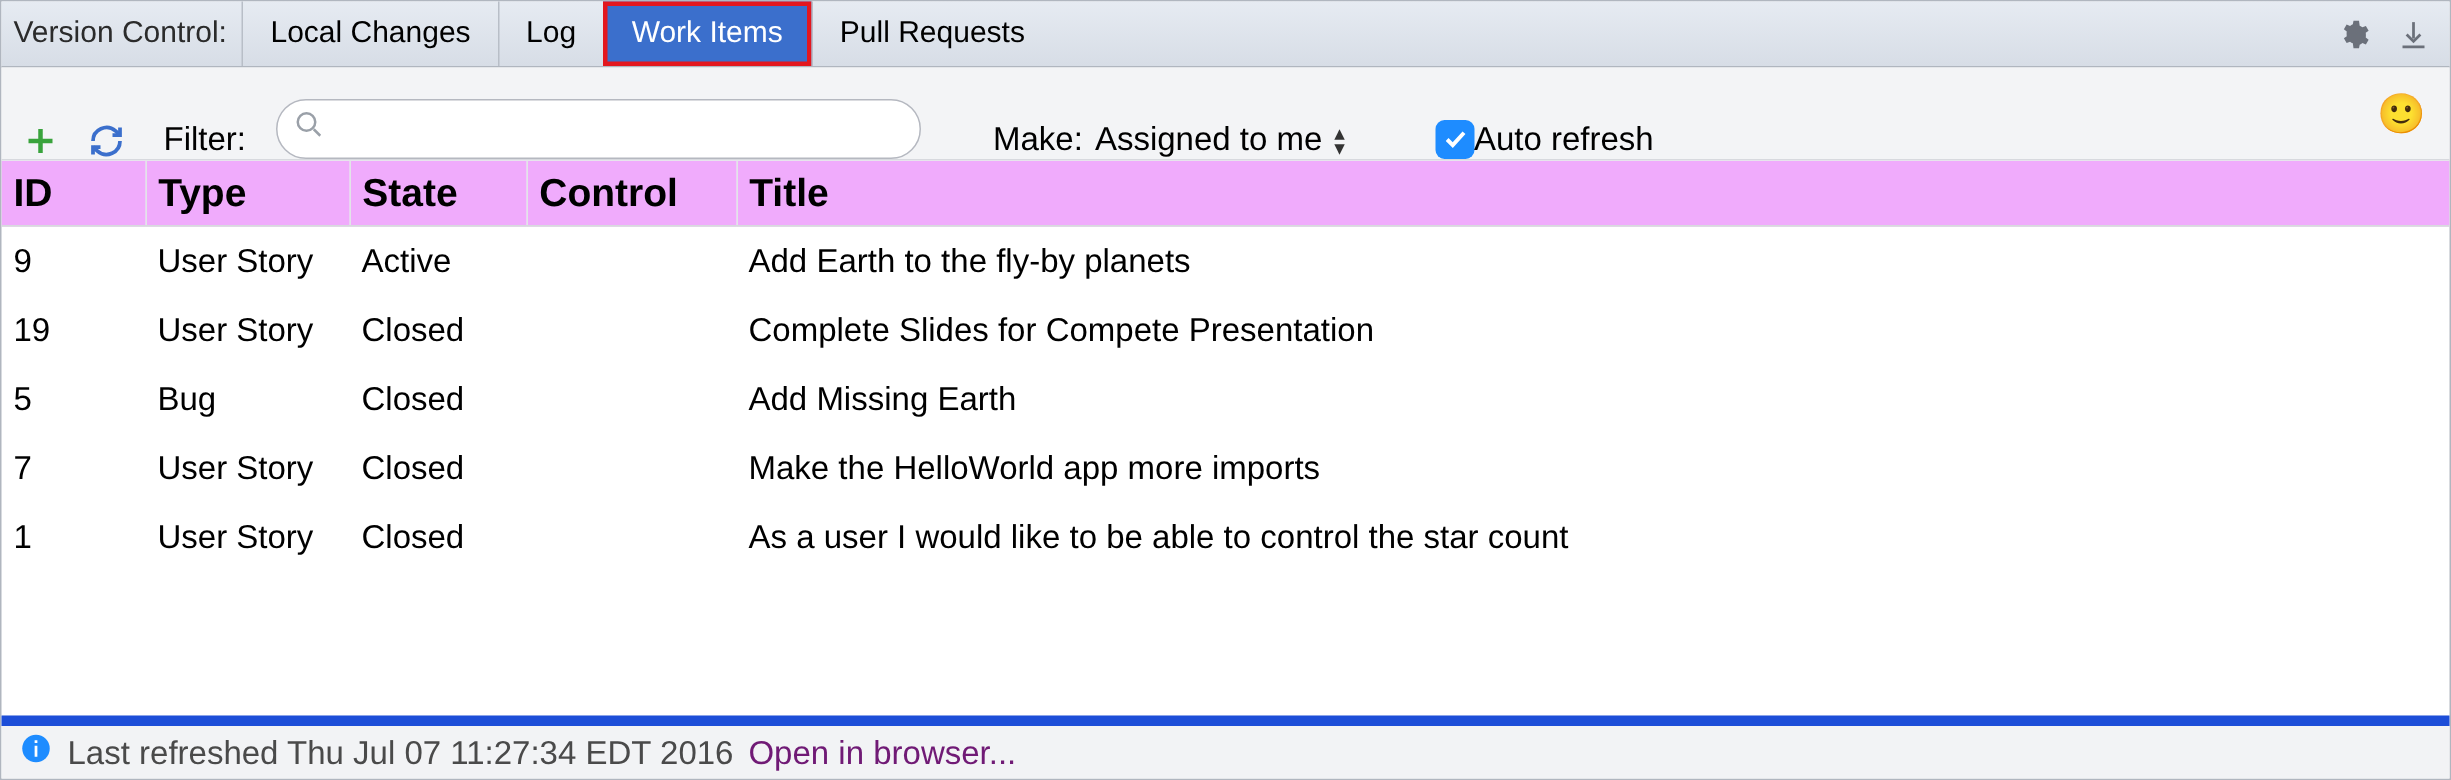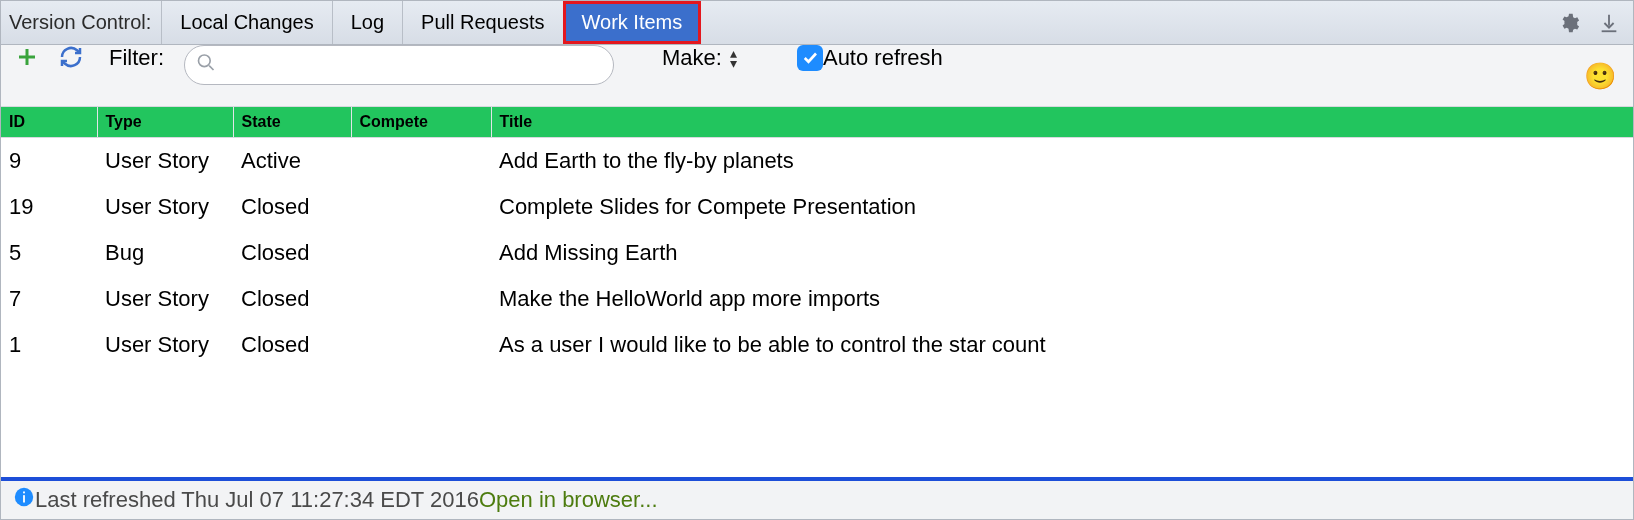--- a/index.html
+++ b/index.html
@@ -9,69 +9,69 @@
   
   .tabbar { display: flex; align-items: stretch; height: 44px; background: linear-gradient(#e6ebf2, #d7dde6); border-bottom: 1px solid #b0b6bf; position: relative; }
   .tabbar .label { display: flex; align-items: center; padding: 0 10px 0 8px; color: #2b2b2b; }
   .tab { display: flex; align-items: center; padding: 12px 18px; border-left: 1px solid #b8bec7; cursor: default; }
   .tab.first { border-left: 1px solid #b8bec7; }
   .tab.active { background: #3b6fcc; color: #fff; border: 3px solid #e3171e; border-bottom: 3px solid #e3171e; padding: 0 16px; }
   .tabbar-right { margin-left: auto; display: flex; align-items: center; gap: 16px; padding-right: 12px; }
   .icon-btn { width: 24px; height: 24px; display: flex; align-items: center; justify-content: center; color: #6b707a; }
 
   
-  .toolbar { display: flex; align-items: flex-start; height: 62px; background: #f3f4f6; border-bottom: 1px solid #d7d9de; padding: 0 14px; gap: 20px; position: relative; }
+  .toolbar { display: flex; align-items: flex-end; height: 62px; background: #f3f4f6; border-bottom: 1px solid #d7d9de; padding: 0 14px; gap: 20px; position: relative; }
   .toolbar .plus { color: #39a33c; }
   .toolbar .refresh { color: #3b6fcc; }
   .filter-label { font-size: 22px; margin-left: 6px; }
   .search-wrap { position: relative; width: 430px; }
   .search-wrap input { width: 100%; height: 40px; border: 1px solid #b5b8c0; border-radius: 20px; padding: 0 16px 0 40px; font-size: 20px; outline: none; background: #fff; }
   .search-wrap .mag { position: absolute; left: 12px; top: 50%; transform: translateY(-50%); color: #9aa0a8; }
   .query-group { display: flex; align-items: center; gap: 8px; font-size: 22px; margin-left: 28px; }
   .query-chev { font-size: 14px; line-height: 10px; color: #333; display: inline-block; }
   .auto-refresh { display: flex; align-items: center; font-size: 22px; margin-left: 40px; }
   .chk { width: 26px; height: 26px; border-radius: 6px; background: #1e8cff; display: flex; align-items: center; justify-content: center; }
   .chk svg { width: 18px; height: 18px; }
   .smiley { position: absolute; right: 16px; top: 50%; transform: translateY(-50%); font-size: 26px; }
 
   
   .table-wrap { flex: 1; overflow-y: auto; }
   table { width: 100%; border-collapse: collapse; table-layout: fixed; }
-  thead th { text-align: left; font-weight: 700; font-size: 16px; padding: 6px 8px; background: #22c55e; border-bottom: 1px solid #d7d9de; border-left: 1px solid #e2e4e8; }
+  thead th { text-align: left; font-weight: 700; font-size: 26px; padding: 6px 8px; background: #f0abfc; border-bottom: 1px solid #d7d9de; border-left: 1px solid #e2e4e8; }
   thead th:first-child { border-left: none; }
   tbody td { padding: 10px 8px; font-size: 22px; }
   col.c-id { width: 96px; }
   col.c-type { width: 136px; }
   col.c-state { width: 118px; }
   col.c-branch { width: 140px; }
   col.c-title { width: auto; }
 
   
-  .footer { display: flex; align-items: center; height: 42px; background: #f2f3f5; border-top: 4px solid #1d4ed8; padding: 0 12px; font-size: 22px; color: #4a4a4a; }
+  .footer { display: flex; align-items: center; height: 42px; background: #f2f3f5; border-top: 7px solid #1d4ed8; padding: 0 12px; gap: 10px; font-size: 22px; color: #4a4a4a; }
   .footer .info-icon { color: #1e8cff; }
-  .footer .open-link { color: #4d7c0f; }
+  .footer .open-link { color: #701a75; }
 </style>
 </head>
 <body>
 
 <div class="panel">
 
   <div class="tabbar">
     <div class="label">Version Control:</div>
     <div class="tab first">
         <span>Local Changes</span>
       </div>
     <div class="tab">
         <span>Log</span>
       </div>
+    <div class="tab active">
+        <span>Work Items</span>
+      </div>
     <div class="tab">
         <span>Pull Requests</span>
-      </div>
-    <div class="tab active">
-        <span>Work Items</span>
       </div>
     <div class="tabbar-right">
       <div class="icon-btn">
         <svg viewBox="0 0 24 24" width="22" height="22" fill="currentColor">
             <path d="M12 8a4 4 0 100 8 4 4 0 000-8zm9 4a7.9 7.9 0 00-.1-1.2l2.1-1.6-2-3.4-2.5 1a8 8 0 00-2-1.2L16 2h-4l-.5 2.6a8 8 0 00-2 1.2l-2.5-1-2 3.4 2.1 1.6A8 8 0 007 12c0 .4 0 .8.1 1.2L5 14.8l2 3.4 2.5-1a8 8 0 002 1.2L12 22h4l.5-2.6a8 8 0 002-1.2l2.5 1 2-3.4-2.1-1.6c.07-.4.1-.8.1-1.2z"></path>
           </svg>
       </div>
       <div class="icon-btn">
         <svg viewBox="0 0 24 24" width="22" height="22" fill="none" stroke="currentColor" stroke-width="2">
             <path d="M12 3v12"></path>
@@ -101,20 +101,21 @@
       <span class="mag">
         <svg viewBox="0 0 24 24" width="20" height="20" fill="none" stroke="currentColor" stroke-width="2">
             <circle cx="10" cy="10" r="7"></circle>
             <path d="M21 21l-5.2-5.2"></path>
           </svg>
       </span>
       <input type="text" value="" style="">
     </div>
     <div class="query-group">
       <span>Make:</span>
+      <span>Assigned to me</span>
       <span class="query-chev">▴<br>▾</span>
     </div>
     <label class="auto-refresh">
       <span class="chk">
         <svg viewBox="0 0 24 24" fill="none" stroke="#fff" stroke-width="3.5">
             <path d="M5 12l5 5L20 6"></path>
           </svg>
       </span>
       <span>Auto refresh</span>
     </label>
@@ -128,21 +129,21 @@
           <col class="c-type">
           <col class="c-state">
           <col class="c-branch">
           <col class="c-title">
       </colgroup>
       <thead>
         <tr>
           <th>ID</th>
           <th>Type</th>
           <th>State</th>
-          <th>Compete</th>
+          <th>Control</th>
           <th>Title</th>
         </tr>
       </thead>
       <tbody id="rows">
           <tr>
             <td>9</td>
             <td>User Story</td>
             <td>Active</td>
             <td></td>
             <td>Add Earth to the fly-by planets</td>

